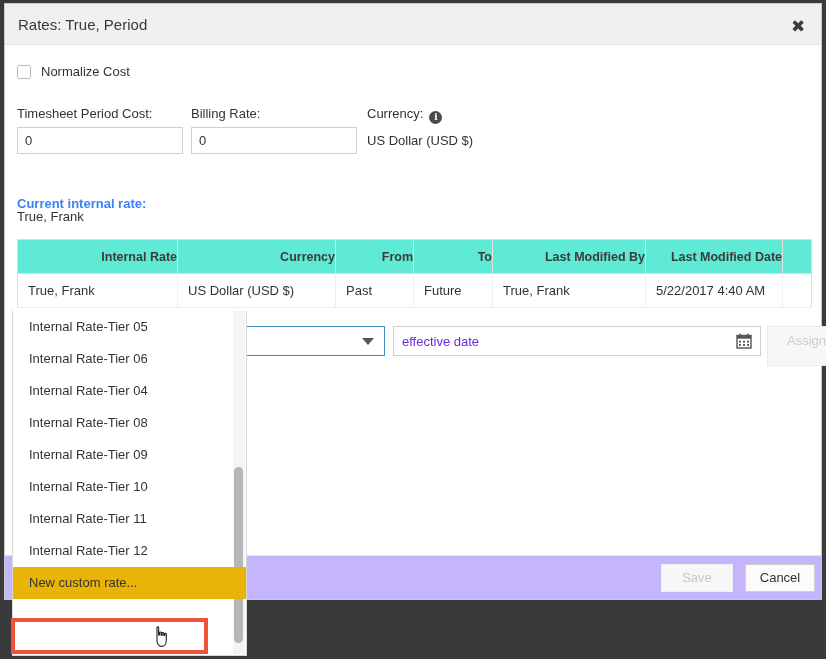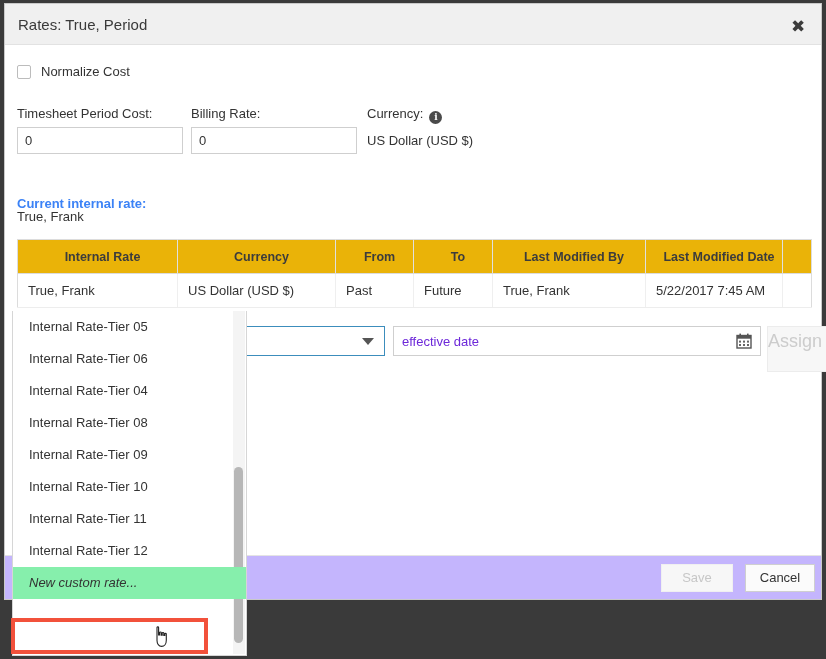--- a/index.html
+++ b/index.html
@@ -72,22 +72,22 @@
   .cur-rate-label{position:absolute;left:12px;top:134px;font-size:13px;font-weight:bold;color:#3b82f6;margin-top:16px;}
   .cur-rate-name{position:absolute;left:12px;top:163px;font-size:13px;color:#333;}
 
   
   .rate-table{
     position:absolute;left:12px;top:193px;width:794px;
     border:1px solid #dcdcdc;border-collapse:collapse;background:#fff;
     table-layout:fixed;
   }
   .rate-table th{
-    background:#eab308;border-right:1px solid #e0e0e0;border-bottom:1px solid #dcdcdc;
-    text-align:center;font-size:12.5px;font-weight:bold;color:#3c3c3c;
+    background:#5eead4;border-right:1px solid #e0e0e0;border-bottom:1px solid #dcdcdc;
+    text-align:right;font-size:12.5px;font-weight:bold;color:#3c3c3c;
     padding:8px 0 8px 10px;height:17px;
   }
   .rate-table td{
     border-right:1px solid #efefef;border-bottom:1px solid #ededed;
     text-align:left;font-size:13px;color:#333;padding:9px 0 9px 10px;
     background:#fff;
   }
   .rate-table th:last-child,.rate-table td:last-child{border-right:none;}
 
   
@@ -105,39 +105,39 @@
     border-left:6px solid transparent;border-right:6px solid transparent;
     border-top:7px solid #555;
   }
   .datebox{
     position:absolute;left:376px;top:0;width:368px;height:30px;
     border:1px solid #cfcfcf;background:#fff;box-sizing:border-box;
   }
   .datebox-text{position:absolute;left:8px;top:7px;font-size:13px;color:#6d28d9;}
   .cal-icon{position:absolute;right:8px;top:6px;width:16px;height:16px;cursor:pointer;}
   .assign-btn{
-    position:absolute;left:750px;top:0;width:60px;height:46px;
+    position:absolute;left:750px;top:0;width:60px;height:40px;
     background:#f7f7f7;border:1px solid #ececec;box-sizing:border-box;
-    color:#cccccc;font-size:18px;line-height:28px;text-align:left;
+    color:#cccccc;font-size:13px;line-height:28px;text-align:right;
     font-family:"Liberation Sans", sans-serif;
   }
 
   
   .dropdown{
     position:absolute;left:12px;top:311px;width:235px;height:345px;
     background:#ffffff;border:1px solid #d6d6d6;border-top:none;
     box-sizing:border-box;z-index:40;overflow:hidden;
   }
   .dd-item{
     position:relative;height:32px;line-height:32px;
     padding-left:16px;font-size:13px;color:#333;
     cursor:pointer;white-space:nowrap;
   }
   .dd-item.custom{
-    font-style:italic;background:#86efac;color:#333;
+    background:#eab308;color:#333;
   }
   .dd-scroll-track{
     position:absolute;right:1px;top:0;width:12px;height:343px;background:#f4f4f4;
   }
   .dd-scroll-thumb{
     position:absolute;right:2px;top:156px;width:9px;height:176px;
     background:#b7b7b7;border-radius:5px;cursor:pointer;
   }
 
   
@@ -219,21 +219,21 @@
           <th></th>
         </tr>
       </thead>
       <tbody>
         <tr>
           <td>True, Frank</td>
           <td>US Dollar (USD $)</td>
           <td>Past</td>
           <td>Future</td>
           <td>True, Frank</td>
-          <td>5/22/2017 7:45 AM</td>
+          <td>5/22/2017 4:40 AM</td>
           <td></td>
         </tr>
       </tbody>
     </table>
 
     <div class="assign-row">
       <div class="combo">
         <span class="combo-text">assign rate</span>
         <span class="combo-arrow"></span>
       </div>

